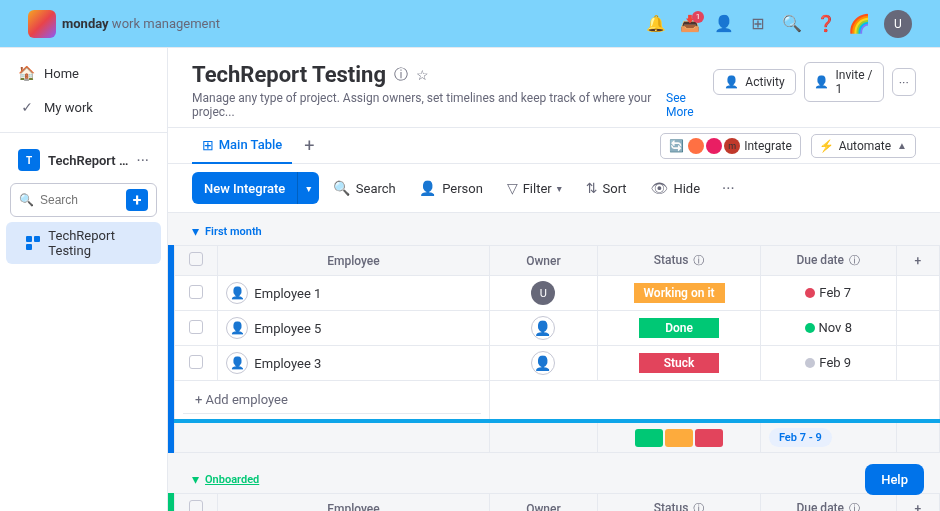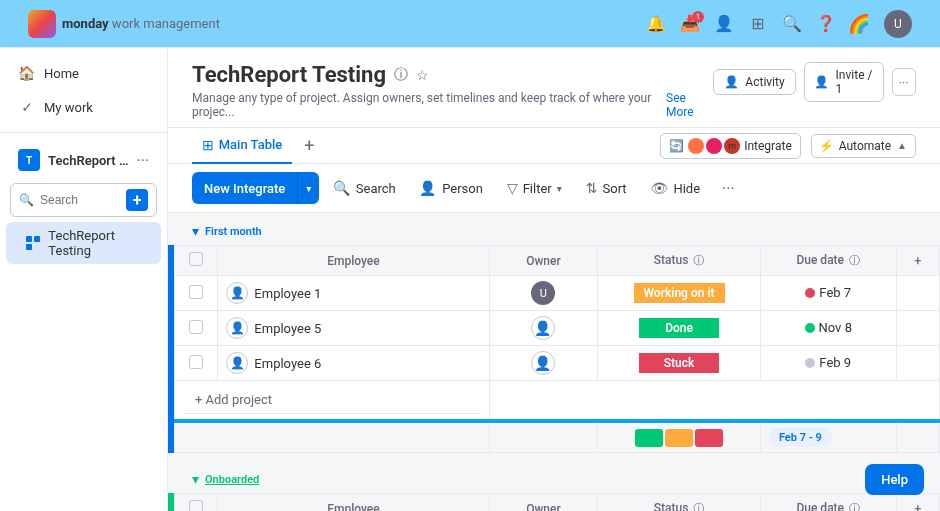--- a/index.html
+++ b/index.html
@@ -343,41 +343,41 @@
                   </div>
                 </td>
                 <td class="col-add"></td>
               </tr>
 
               <tr>
                 <td class="col-check"><div class="checkbox"></div></td>
                 <td class="col-employee">
                   <div class="col-employee-cell">
                     <div class="person-icon-sm">👤</div>
-                    <span>Employee 6</span>
+                    <span>Employee 3</span>
                   </div>
                 </td>
                 <td class="col-owner">
                   <div class="person-icon">👤</div>
                 </td>
                 <td class="col-status">
                   <span class="status-badge status-stuck">Stuck</span>
                 </td>
                 <td class="col-due">
                   <div class="due-indicator">
                     <span class="dot-gray"></span>
                     <span>Feb 9</span>
                   </div>
                 </td>
                 <td class="col-add"></td>
               </tr>
 
               <tr>
                 <td colspan="2">
-                  <div class="add-employee">+ Add project</div>
+                  <div class="add-employee">+ Add employee</div>
                 </td>
                 <td colspan="4"></td>
               </tr>
 
               <tr class="summary-row">
                 <td colspan="2"></td>
                 <td></td>
                 <td>
                   <div class="status-summary">
                     <div class="ss-block" style="width:28px;background:#00c875;"></div>

